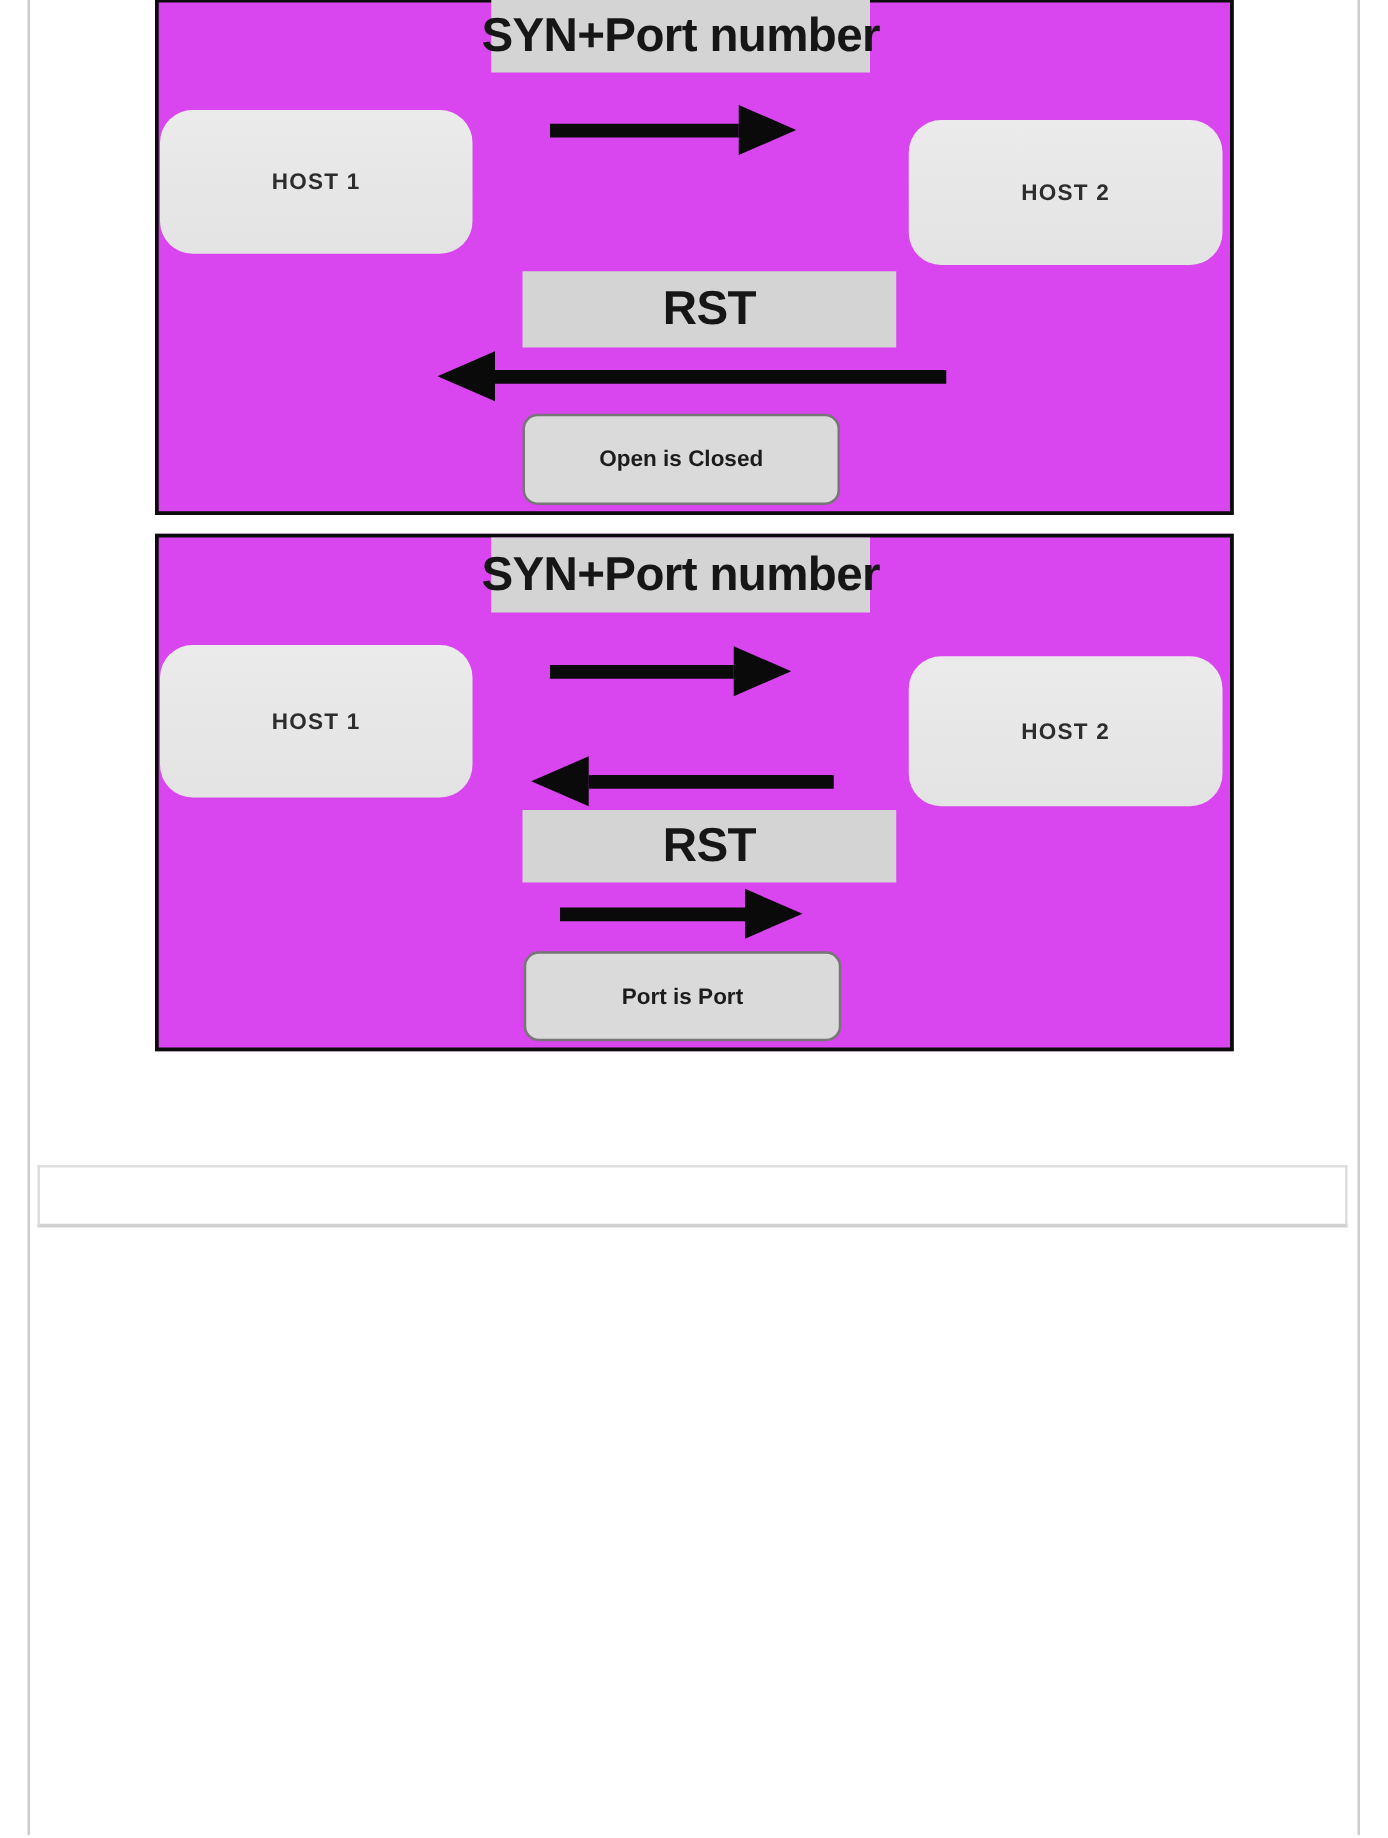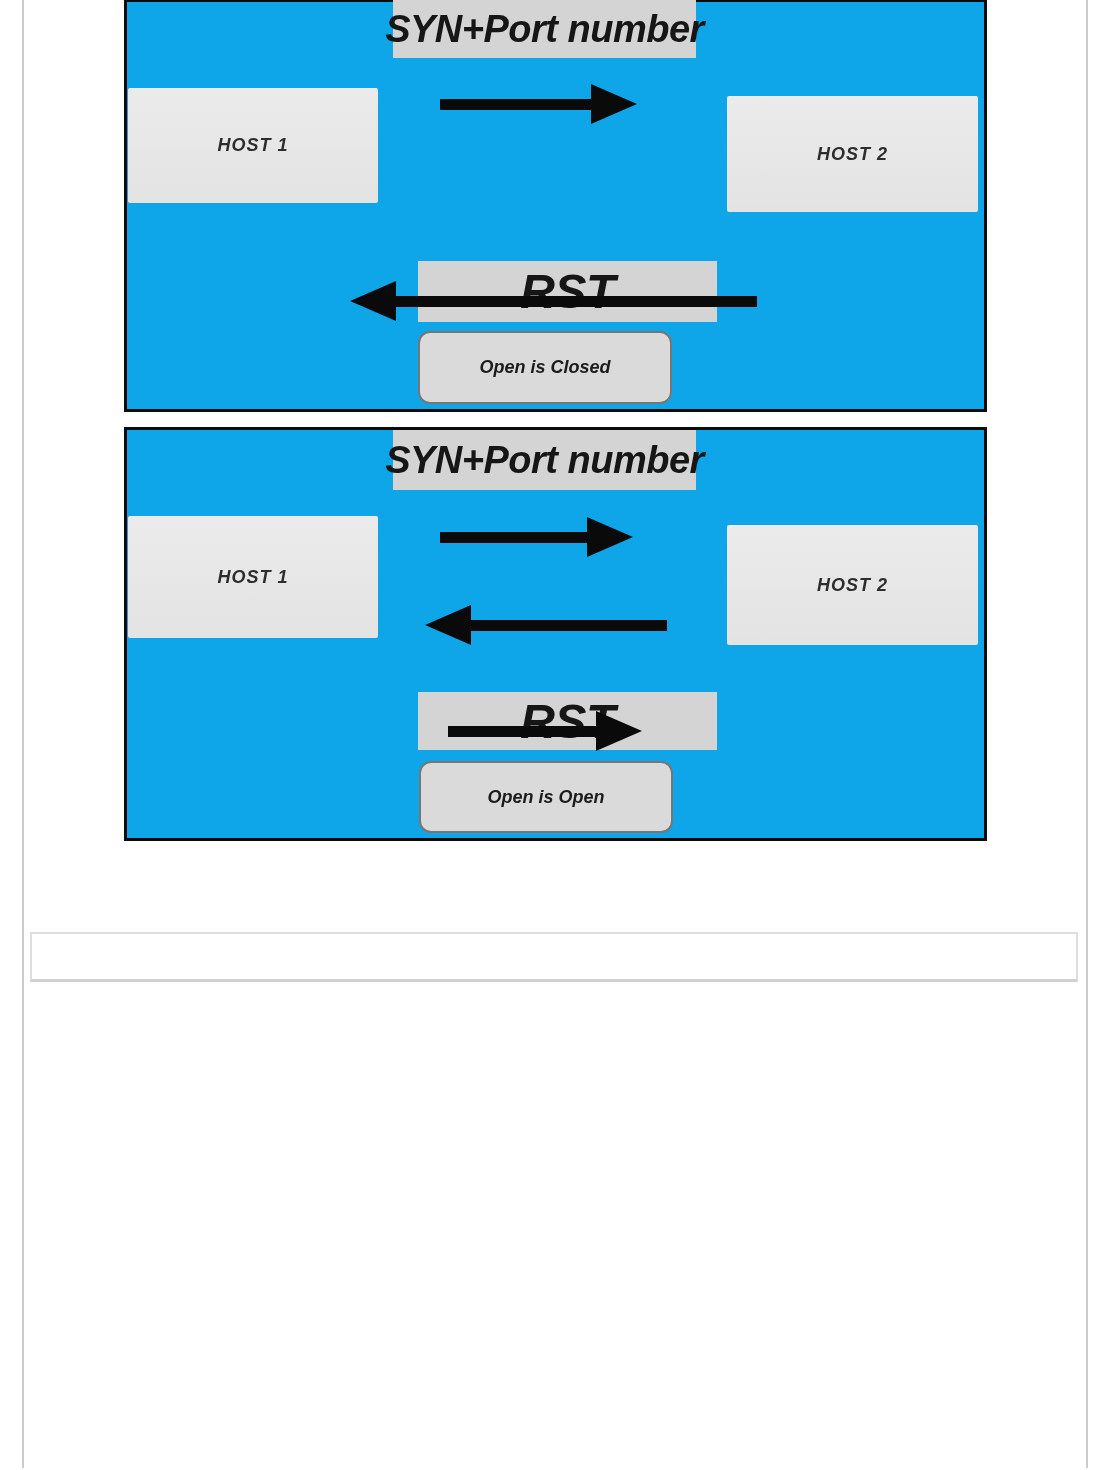--- a/index.html
+++ b/index.html
@@ -10,36 +10,36 @@
     overflow:hidden;
   }
   .page-rule {
     position:absolute; top:0; width:2px; height:1468px; background:#cccccc;
   }
   .page-rule.left  { left:22px; }
   .page-rule.right { left:1086px; }
 
   .diagram {
     position:absolute; left:124px; width:863px;
-    border:3px solid #0b0b0b; background:#0ea5e9;font-style:italic;
+    border:3px solid #0b0b0b; background:#d946ef;
   }
   .diagram.closed { top:0; height:412px; border-top-width:2px; }
   .diagram.open   { top:427px; height:414px; }
 
   .glabel {
     position:absolute; background:#d4d4d4; color:#161616;
     display:flex; align-items:center; justify-content:center;
     font-weight:bold; white-space:nowrap; letter-spacing:-0.5px;
   }
   .glabel.title  { font-size:38px; }
-  .glabel.packet { font-size:48px;margin-top:44px; }
+  .glabel.packet { font-size:38px; }
 
   .hostbox {
     position:absolute; background:linear-gradient(180deg,#ebebeb 0%,#e3e3e3 100%);
-    border-radius:2px; color:#2d2d2d;
+    border-radius:26px; color:#2d2d2d;
     display:flex; align-items:center; justify-content:center;
     font-weight:bold; font-size:18px; letter-spacing:1px; white-space:nowrap;
   }
   .statusbox {
     position:absolute; background:#dadada; border:2px solid #767676;
     border-radius:12px; color:#1c1c1c;
     display:flex; align-items:center; justify-content:center;
     font-weight:bold; font-size:18px; white-space:nowrap;
   }
 
@@ -113,17 +113,17 @@
         <div class="shaft"></div>
     </div>
 
     <div class="glabel packet" style="left:291px; top:218px; width:299px; height:58px;">RST</div>
 
     <div class="arrow" style="left:321px; top:281px; width:194px;">
       <div class="shaft"></div>
         <div class="head-right"></div>
     </div>
 
-    <div class="statusbox" style="left:292px; top:331px; width:254px; height:72px;">Open is Open</div>
+    <div class="statusbox" style="left:292px; top:331px; width:254px; height:72px;">Port is Port</div>
   </div>
 
   <input class="empty-field" type="text" placeholder="" style="">
 </div>
 
 </body></html>

